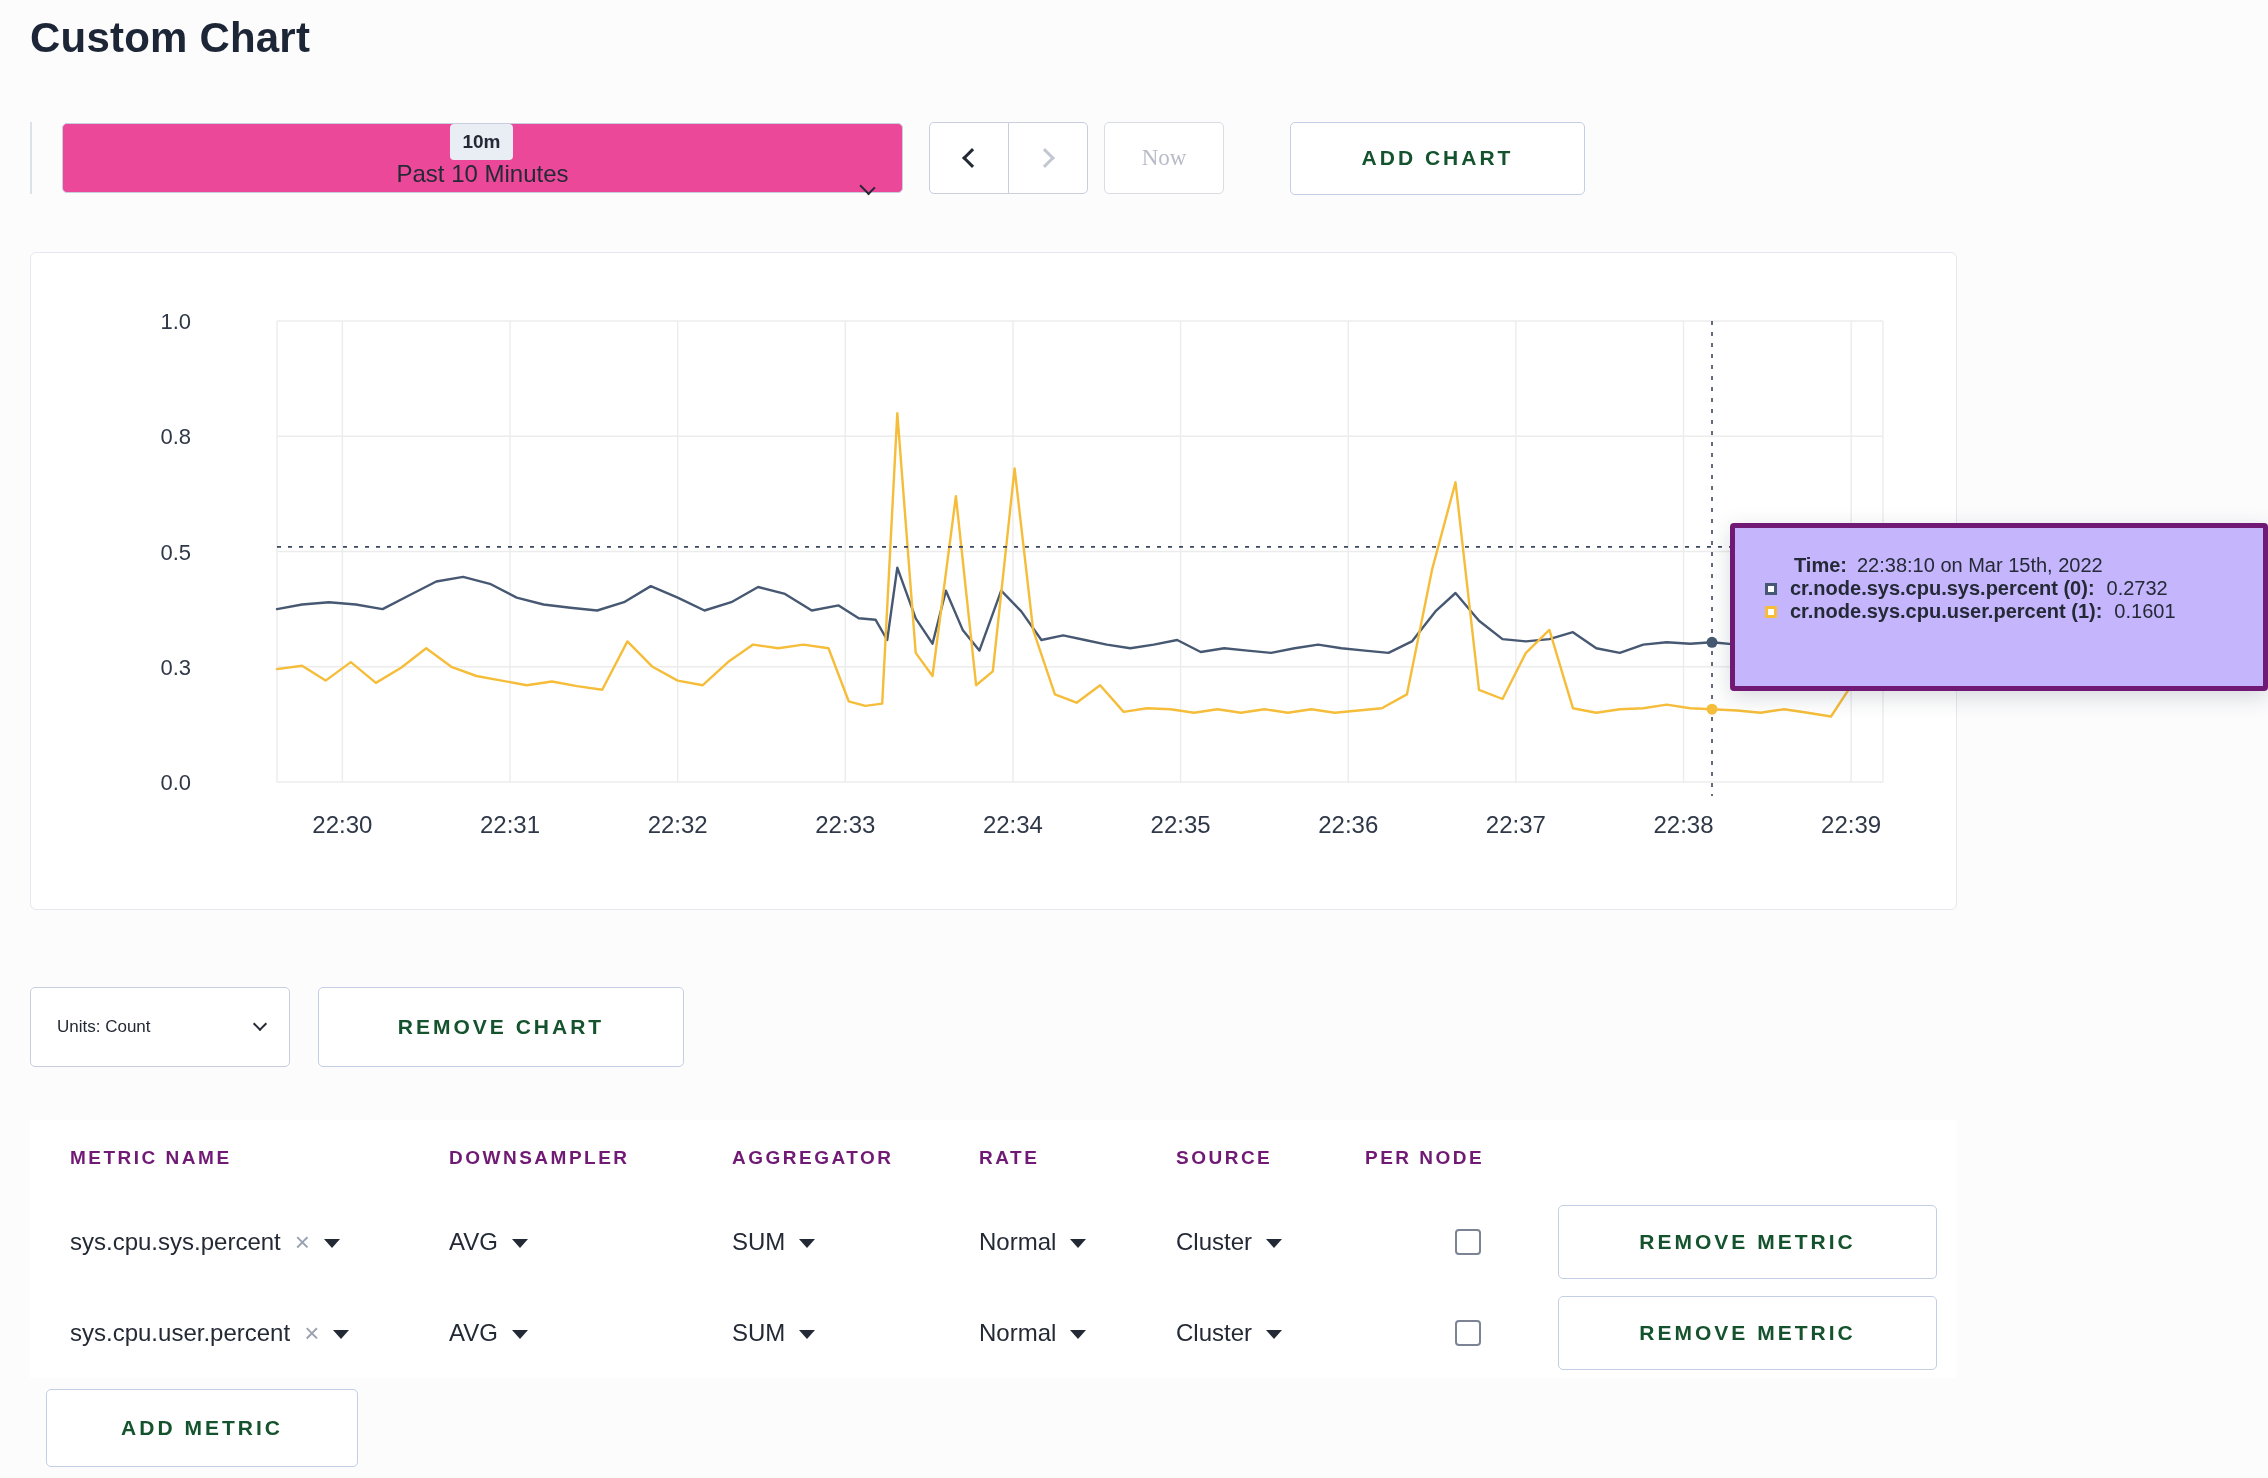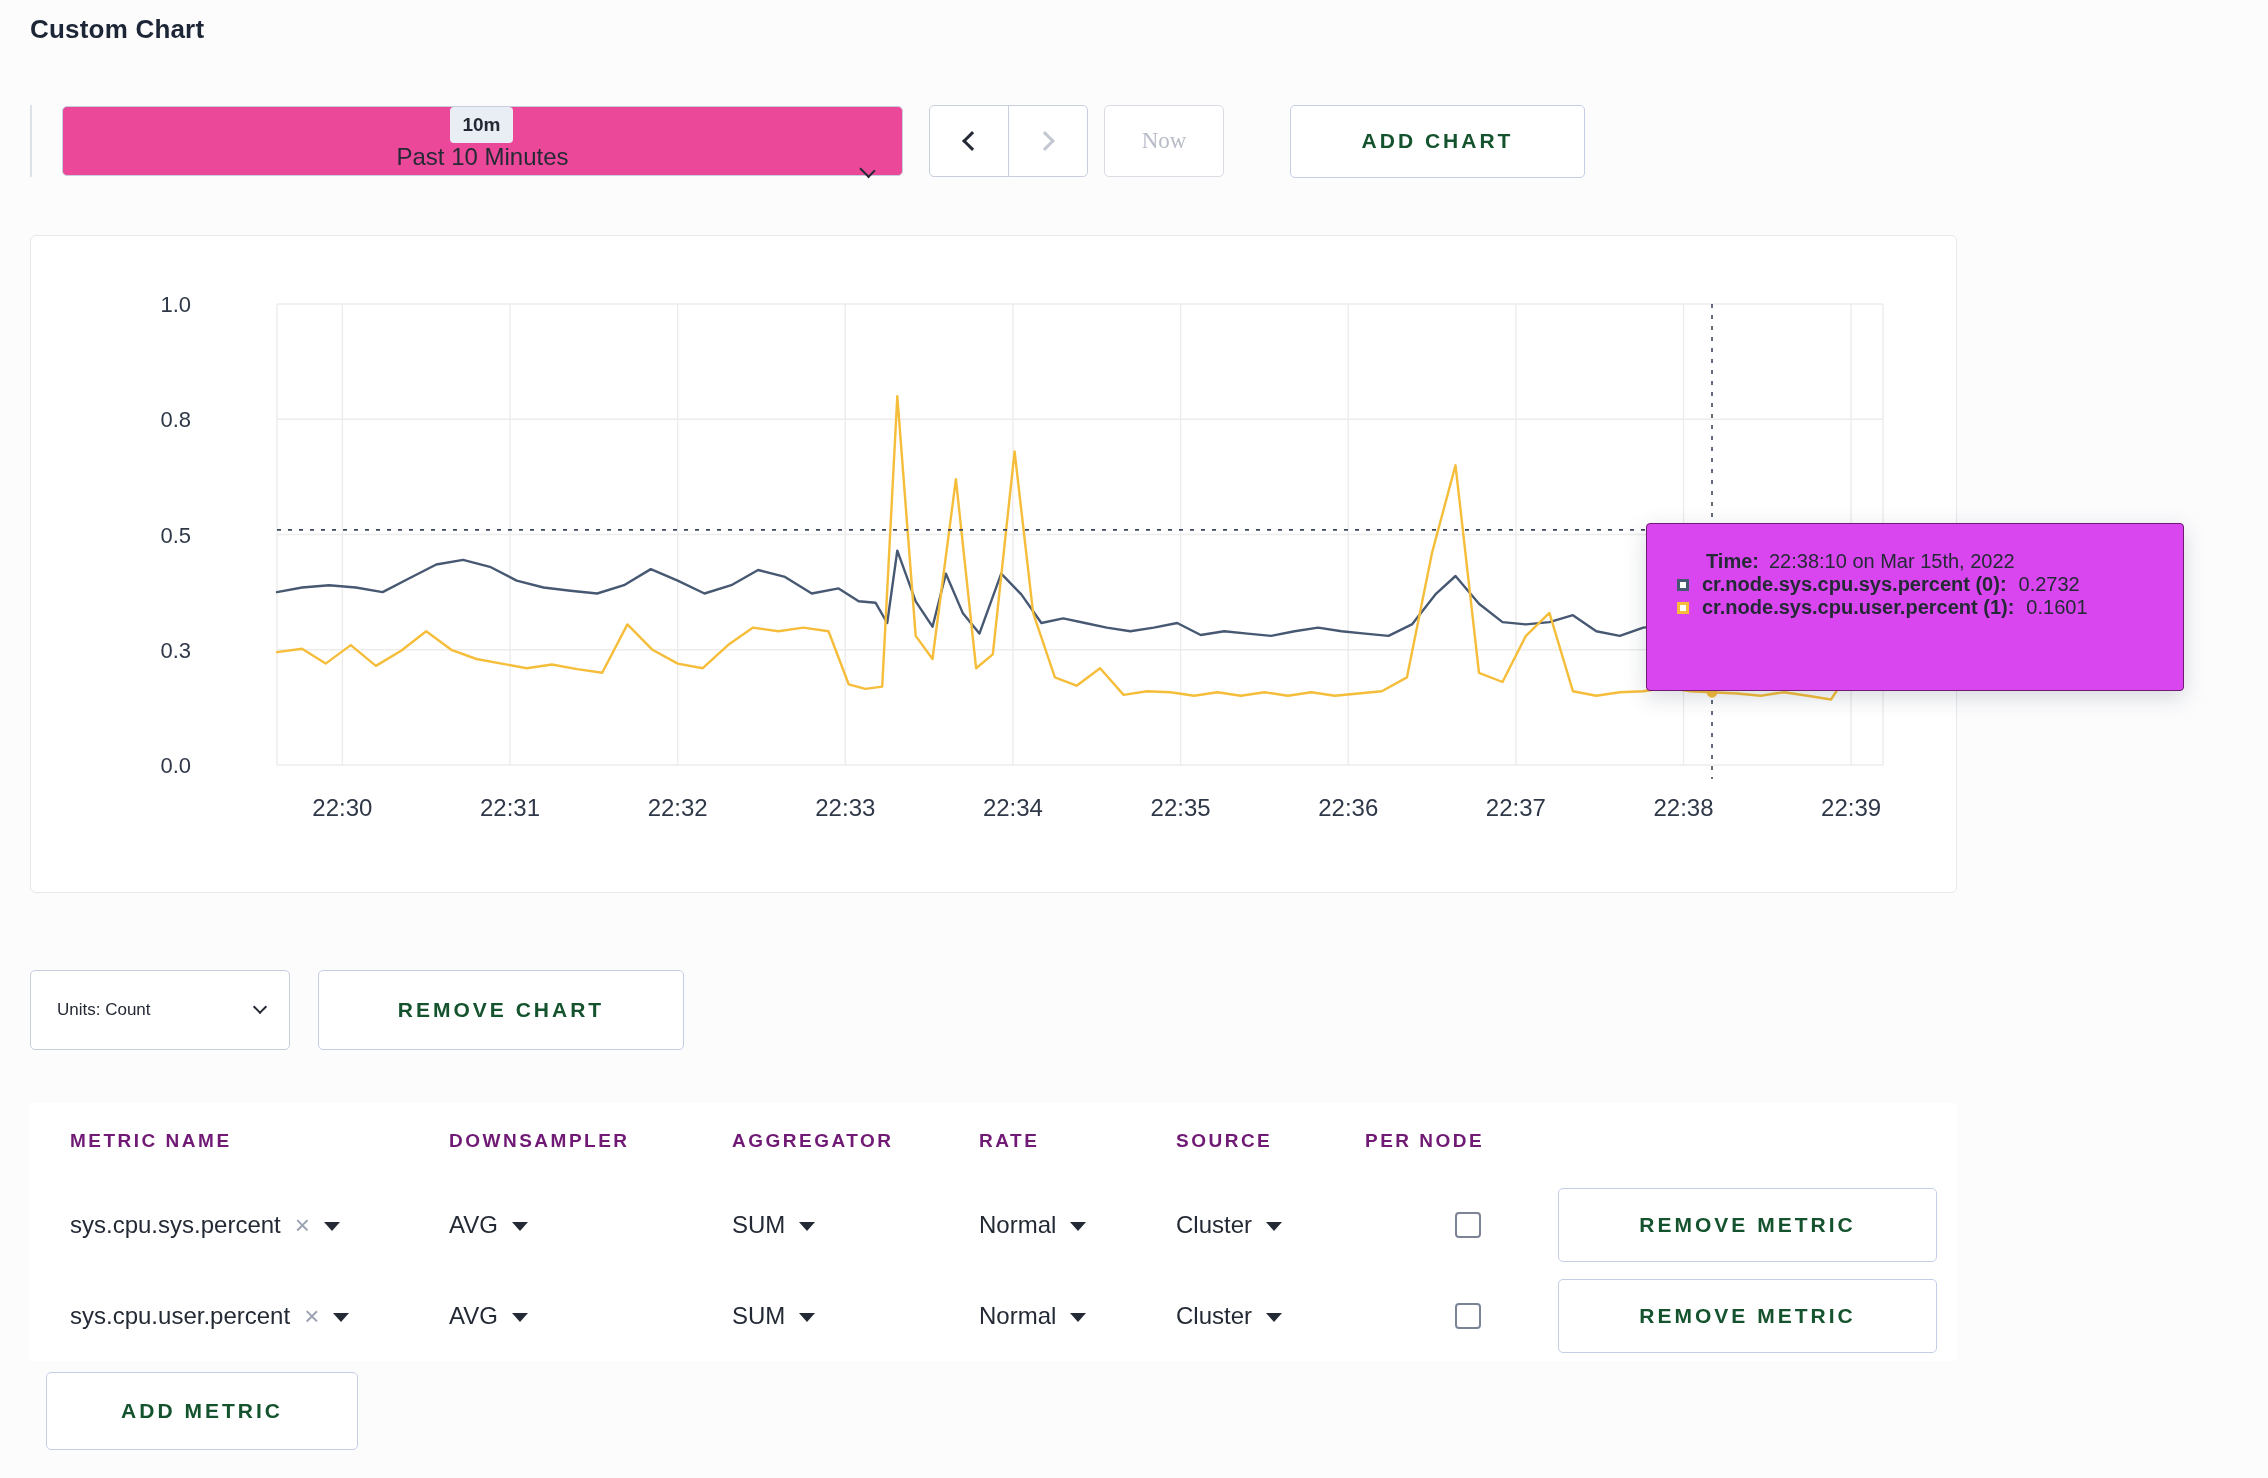--- a/index.html
+++ b/index.html
@@ -1,19 +1,19 @@
 <!DOCTYPE html>
 <html><head>
 <meta charset="utf-8">
 <style>
   * { margin:0; padding:0; box-sizing:border-box; }
   html,body { width:2268px; height:1478px; background:#fcfcfd; font-family:"Liberation Sans", sans-serif; color:#242a35; overflow:hidden; }
   .page { position:relative; width:2268px; height:1478px; }
 
-  h1.page-title { margin:14px 0 0 30px; font-size:26px; font-weight:700; color:#1d2636; letter-spacing:.2px; }
+  h1.page-title { margin:14px 0 0 30px; font-size:42px; font-weight:700; color:#1d2636; letter-spacing:.2px; }
 
   
   .toolbar { display:flex; align-items:center; margin:60px 0 0 30px; height:72px; }
   .vrule { width:2px; height:72px; background:#dde1e8; margin-right:30px; }
   .range-select { display:flex; align-items:center; width:841px; height:70px; background:#ec4899; border:1px solid #c8cedd; border-radius:5px; cursor:pointer;flex-direction:column; }
   .badge { background:#e9edf4; border-radius:4px; font-size:19px; font-weight:700; padding:7px 12px; margin:0 20px 0 18px; color:#242a35; }
   .range-label { font-size:24px; color:#242a35; }
   .chev { width:13px; height:13px; border-right:2px solid #242a35; border-bottom:2px solid #242a35; display:inline-block; }
   .chev.down { transform:rotate(45deg); margin-top:-6px; }
   .range-select .chev { margin-left:auto; margin-right:28px; }
@@ -26,21 +26,21 @@
   .now-btn { margin-left:16px; width:120px; height:72px; background:#fff; border:1px solid #d9dce3; border-radius:5px; color:#b7bcc7; font-size:23px; font-family:Liberation Serif, serif; cursor:pointer; }
   .blue-outline-btn { background:#fff; border:1px solid #c4cfe6; border-radius:5px; color:#14532d; font-weight:700; font-size:21px; letter-spacing:3px; font-family:inherit; cursor:pointer; }
   .add-chart { margin-left:66px; width:295px; height:73px; }
 
   
   .chart-card { position:relative; margin:58px 0 0 30px; width:1927px; height:658px; background:#fff; border:1px solid #e6e8ee; border-radius:6px; }
   #chart-svg { width:1925px; height:656px; display:block; }
   #chart-svg text { font-family:"Liberation Sans", sans-serif; }
 
   
-  .tooltip { position:absolute; left:1646px; top:509px; width:538px; min-height:168px; background:#d946ef; border:1px solid #701a75; border-radius:4px; box-shadow:0 6px 22px rgba(40,50,70,.18); padding:26px 26px 24px 30px; z-index:20; }
+  .tooltip { position:absolute; left:1730px; top:509px; width:538px; min-height:168px; background:#c4b5fd; border:5px solid #701a75; border-radius:4px; box-shadow:0 6px 22px rgba(40,50,70,.18); padding:26px 26px 24px 30px; z-index:20; }
   .tt-time { font-size:20px; padding-left:29px; color:#242a35; }
   .tt-label { font-weight:700; margin-right:10px; }
   .tt-row { display:flex; align-items:center; font-size:20px; }
   .swatch { width:12px; height:12px; border:3px solid; background:#fff; margin-right:13px; flex:none; }
   .tt-metric { font-weight:700; }
   .tt-val { margin-left:12px; }
 
   
   .units-row { display:flex; align-items:center; margin:77px 0 0 30px; height:80px; }
   .units-select { display:flex; align-items:center; width:260px; height:80px; background:#fff; border:1px solid #c8cedd; border-radius:5px; padding:0 24px 0 26px; cursor:pointer; }

